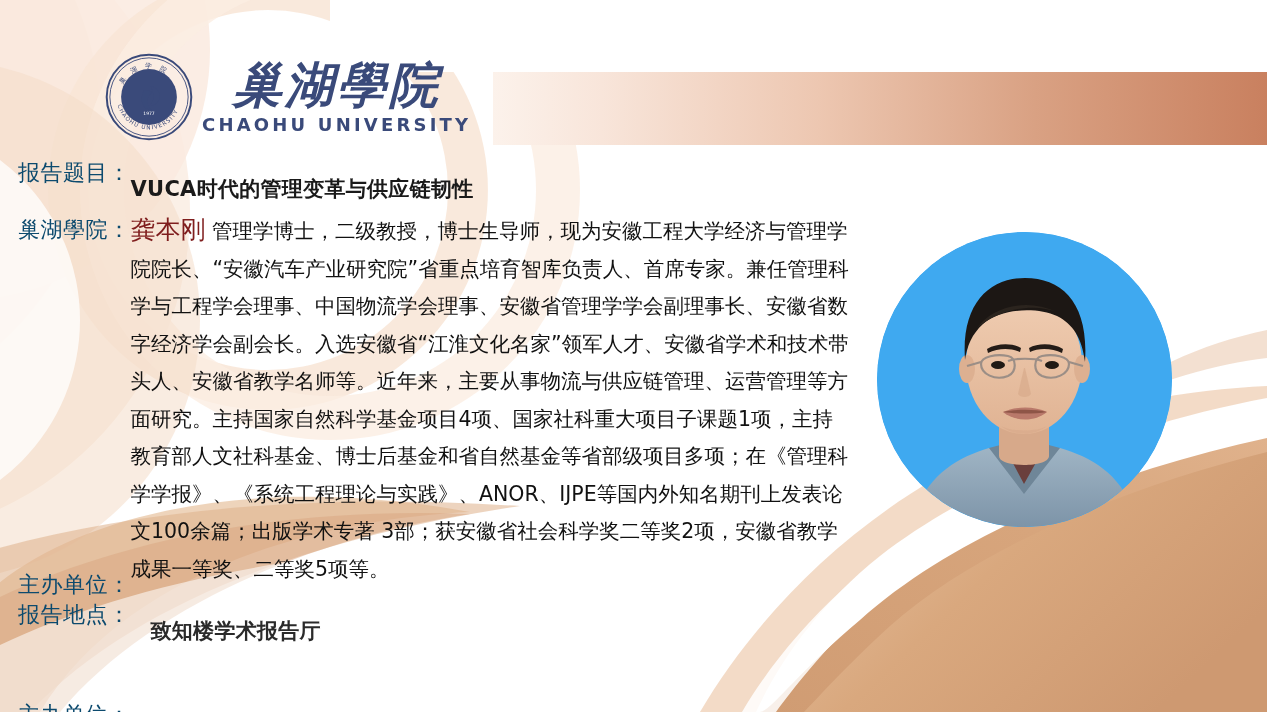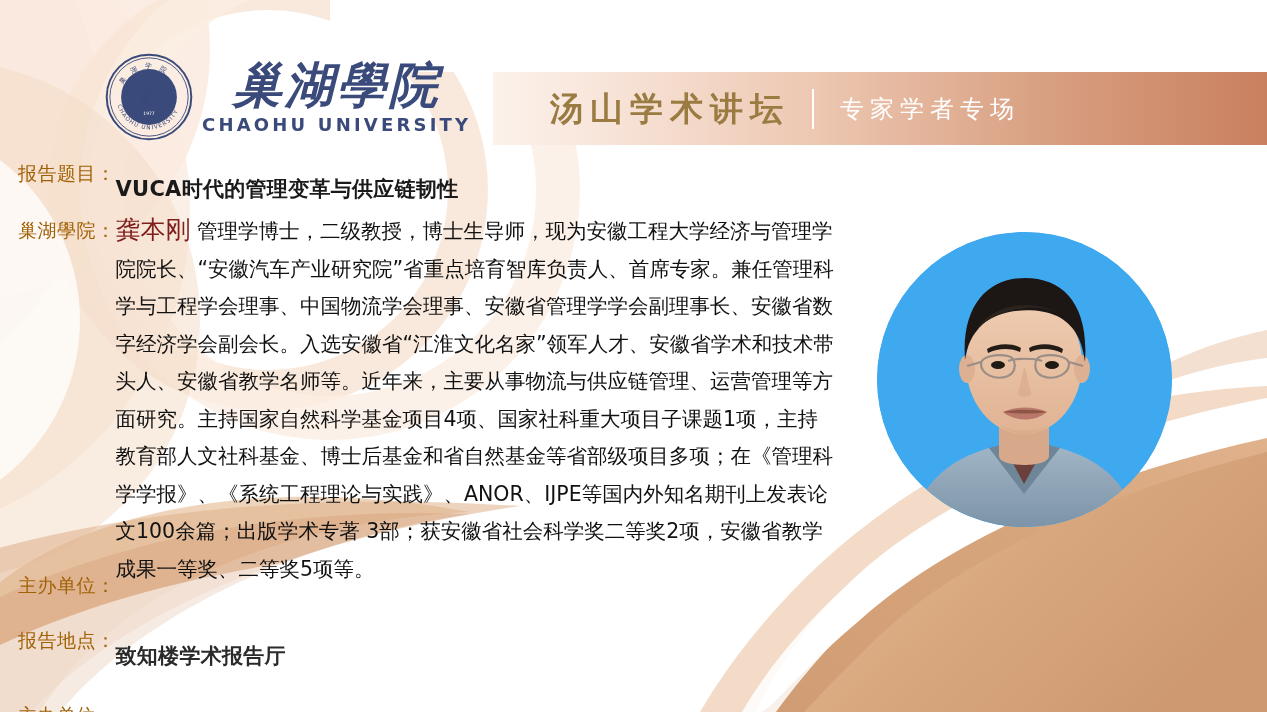--- a/index.html
+++ b/index.html
@@ -111,22 +111,22 @@
   .content { position: absolute; inset: 0; }
 
   .row {
     position: absolute;
     display: flex;
     align-items: flex-start;
     white-space: nowrap;
   }
   .label {
     font-family: "DejaVu Sans", "Liberation Sans", sans-serif;
-    font-size: 19px;
-    color: #a16207;
+    font-size: 22px;
+    color: #0c4a6e;
     letter-spacing: 0.5px;
     flex: 0 0 auto;
   }
   .value-bold {
     font-family: "DejaVu Sans", "Liberation Sans", sans-serif;
     font-size: 21px;
     font-weight: bold;
     color: #1a1a1a;
     letter-spacing: 0.3px;
     margin-top: 16px;
@@ -153,21 +153,21 @@
   .bio-text {
     font-family: "DejaVu Sans", "Liberation Sans", sans-serif;
     font-size: 20.5px;
     color: #111111;
     line-height: 37.5px;
     text-align: justify;
   }
 
   
   #row-time  { left: 18px; top: 570px; }
-  #row-place { left: 18px; top: 625px; }
+  #row-place { left: 18px; top: 600px; gap: 20px; }
   #row-org   { left: 18px; top: 700px; align-items: center; }
   #row-time .label, #row-place .label, #row-org .label { line-height: 30px; }
   #row-time .value-bold, #row-place .value-bold, #row-org .value-bold { line-height: 30px; }
   #row-time .value-bold { color:#2a2a2a; }
   #row-place .value-bold { color:#2a2a2a; }
   #row-org .value-bold { color:#2a2a2a; }
 
   
   .portrait {
     position: absolute;
@@ -272,27 +272,20 @@
             <textPath href="#sealArcBot" startOffset="8%">CHAOHU UNIVERSITY</textPath>
           </text>
         </svg>
       </span>
       <span class="logo-text">
         <span class="logo-cn">巢湖學院</span>
         <span class="logo-en">CHAOHU UNIVERSITY</span>
       </span>
     </div>
 
-    <div class="banner">
-      <div class="banner-inner">
-        <span class="banner-title">汤山学术讲坛</span>
-        <span class="banner-divider"></span>
-        <span class="banner-sub">专家学者专场</span>
-      </div>
-    </div>
   </div>
 
   <div class="content">
 
     <div class="row" id="row-title">
       <span class="label">报告题目：</span>
       <span class="value-bold">VUCA时代的管理变革与供应链韧性</span>
     </div>
 
     <div class="row" id="row-bio">

